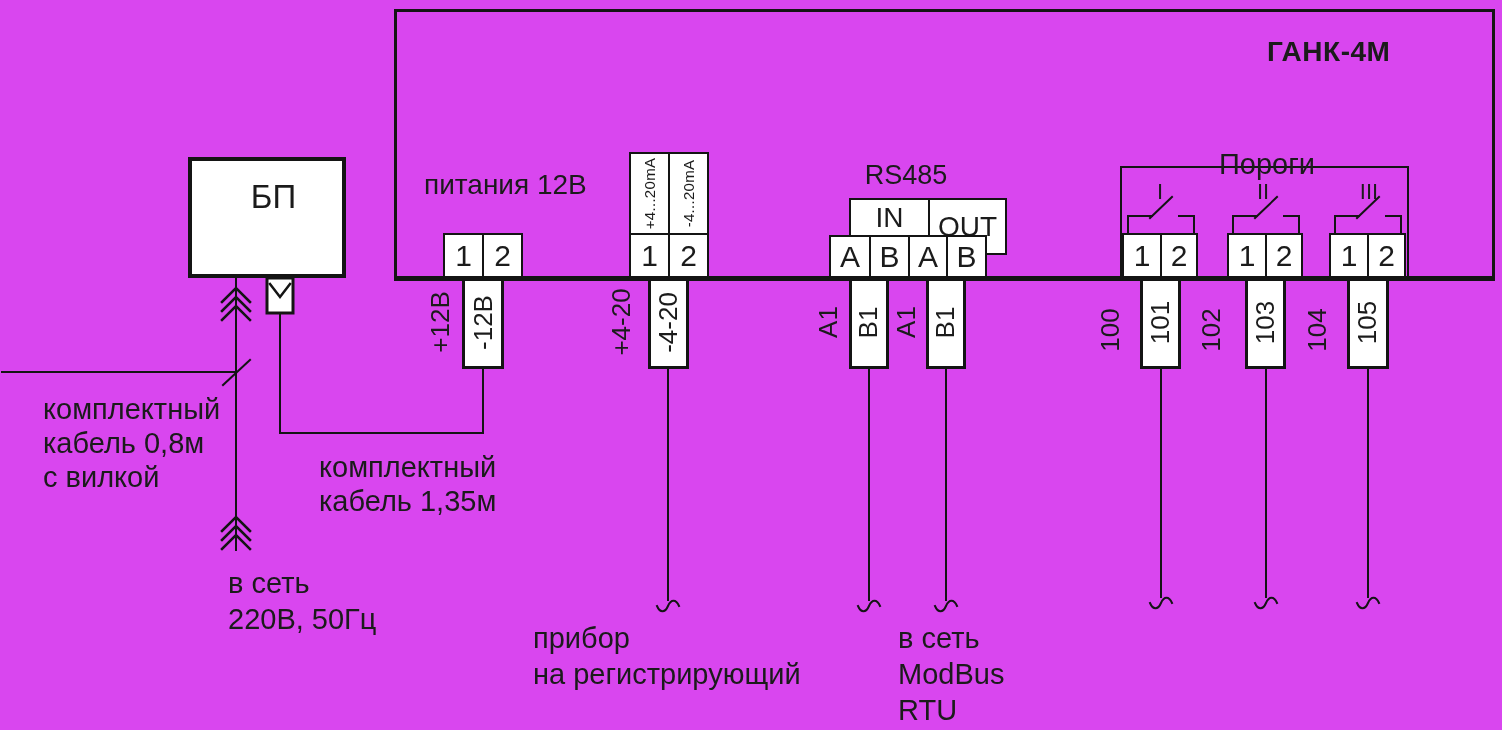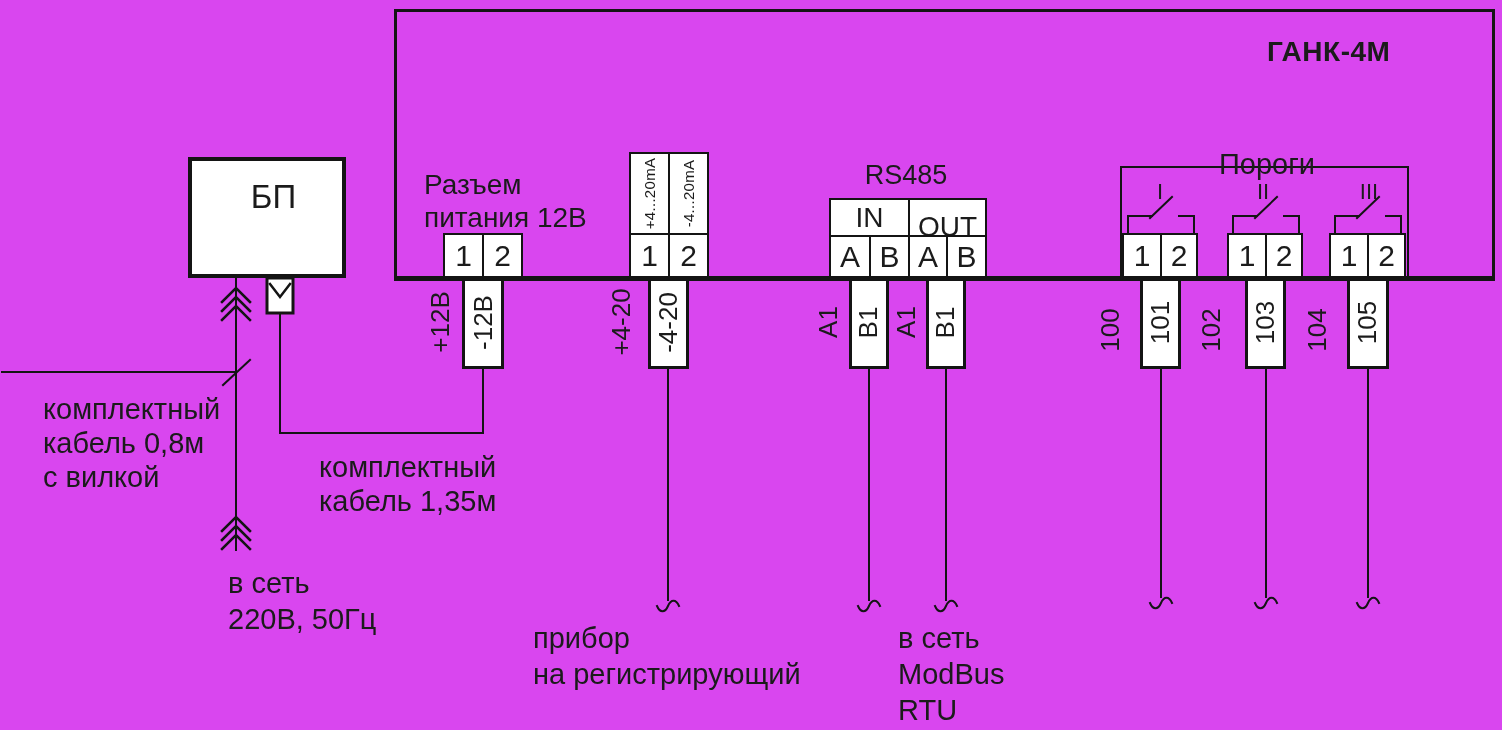--- a/index.html
+++ b/index.html
@@ -104,21 +104,20 @@
     </g>
   </svg>
 
   <div class="abs device-box"></div>
   <div class="abs txt title" style="left:1267px;top:38px;">ГАНК-4М</div>
 
   <div class="abs psu-box"></div>
   <div class="abs psu-label">БП</div>
 
   <div class="abs txt" style="left:424px;top:168px;font-size:28px;line-height:33px;white-space:normal;width:230px;">
-    <div>Разъем</div>
     <div>питания 12В</div>
   </div>
   <div class="trow" style="left:443px;top:233px;">
     <div class="cell" style="width:41px;height:46px;">1</div>
     <div class="cell" style="width:41px;height:46px;">2</div>
   </div>
   <div class="vlabel" style="left:440px;top:322px;">+12В</div>
   <div class="ferrule" style="left:462px;top:276px;width:42px;height:93px;">
       <span>-12В</span>
     </div>
@@ -134,21 +133,21 @@
   <div class="trow" style="left:629px;top:233px;">
     <div class="cell" style="width:41px;height:46px;">1</div>
     <div class="cell" style="width:41px;height:46px;">2</div>
   </div>
   <div class="vlabel" style="left:621px;top:322px;">+4-20</div>
   <div class="ferrule" style="left:648px;top:276px;width:41px;height:93px;">
       <span>-4-20</span>
     </div>
 
   <div class="abs txt" style="left:846px;top:162px;width:120px;text-align:center;font-size:27px;">RS485</div>
-  <div class="trow" style="left:829px;top:198px;">
+  <div class="trow" style="left:849px;top:198px;">
     <div class="cell hcell" style="width:81px;height:39px;">IN</div>
     <div class="cell hcell" style="width:79px;height:57px;">OUT</div>
   </div>
   <div class="trow" style="left:829px;top:235px;">
     <div class="cell" style="width:42px;height:44px;">A</div>
     <div class="cell" style="width:41px;height:44px;">B</div>
     <div class="cell" style="width:40px;height:44px;">A</div>
     <div class="cell" style="width:41px;height:44px;">B</div>
   </div>
   <div class="vlabel" style="left:828px;top:322px;">A1</div>

